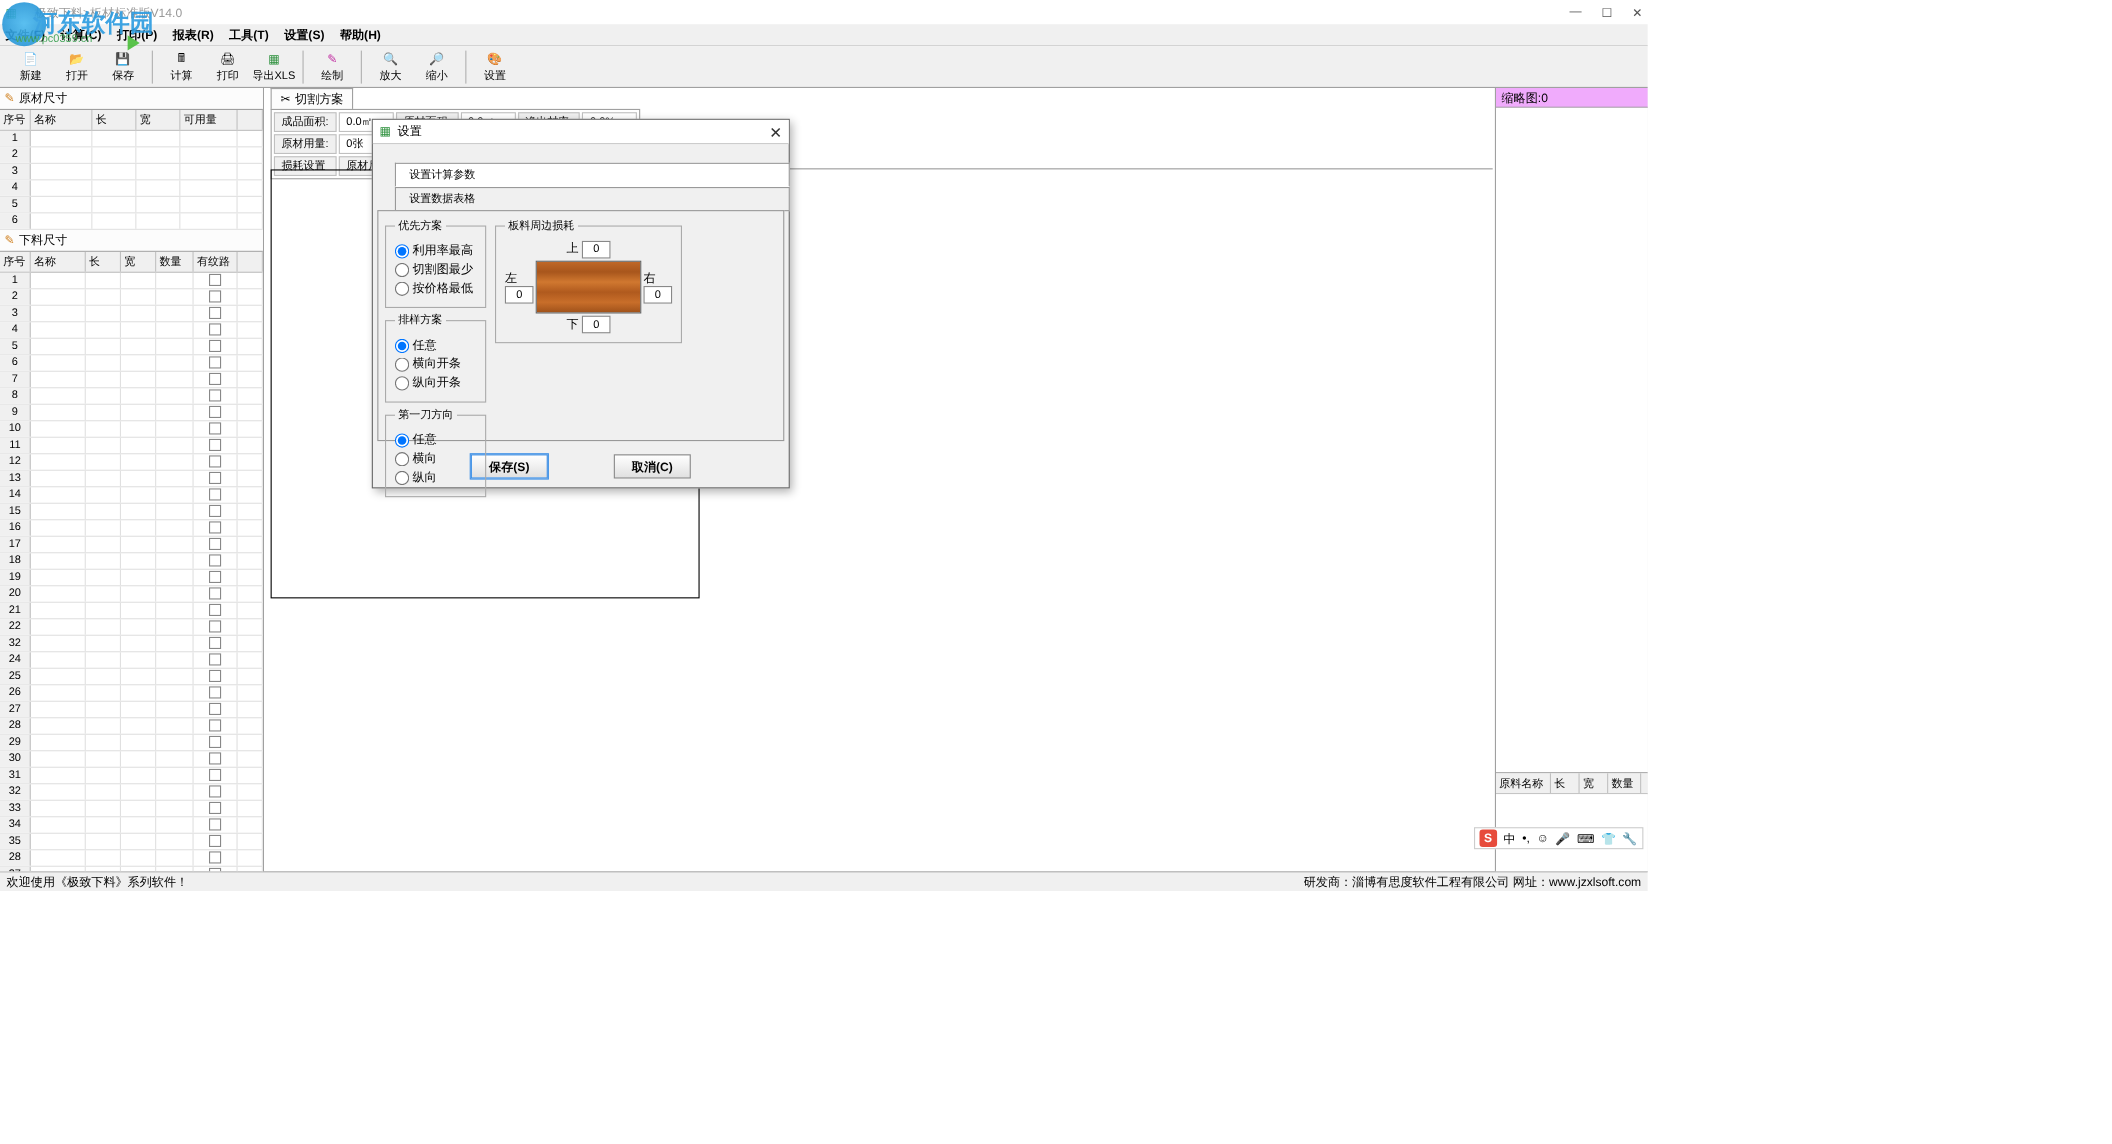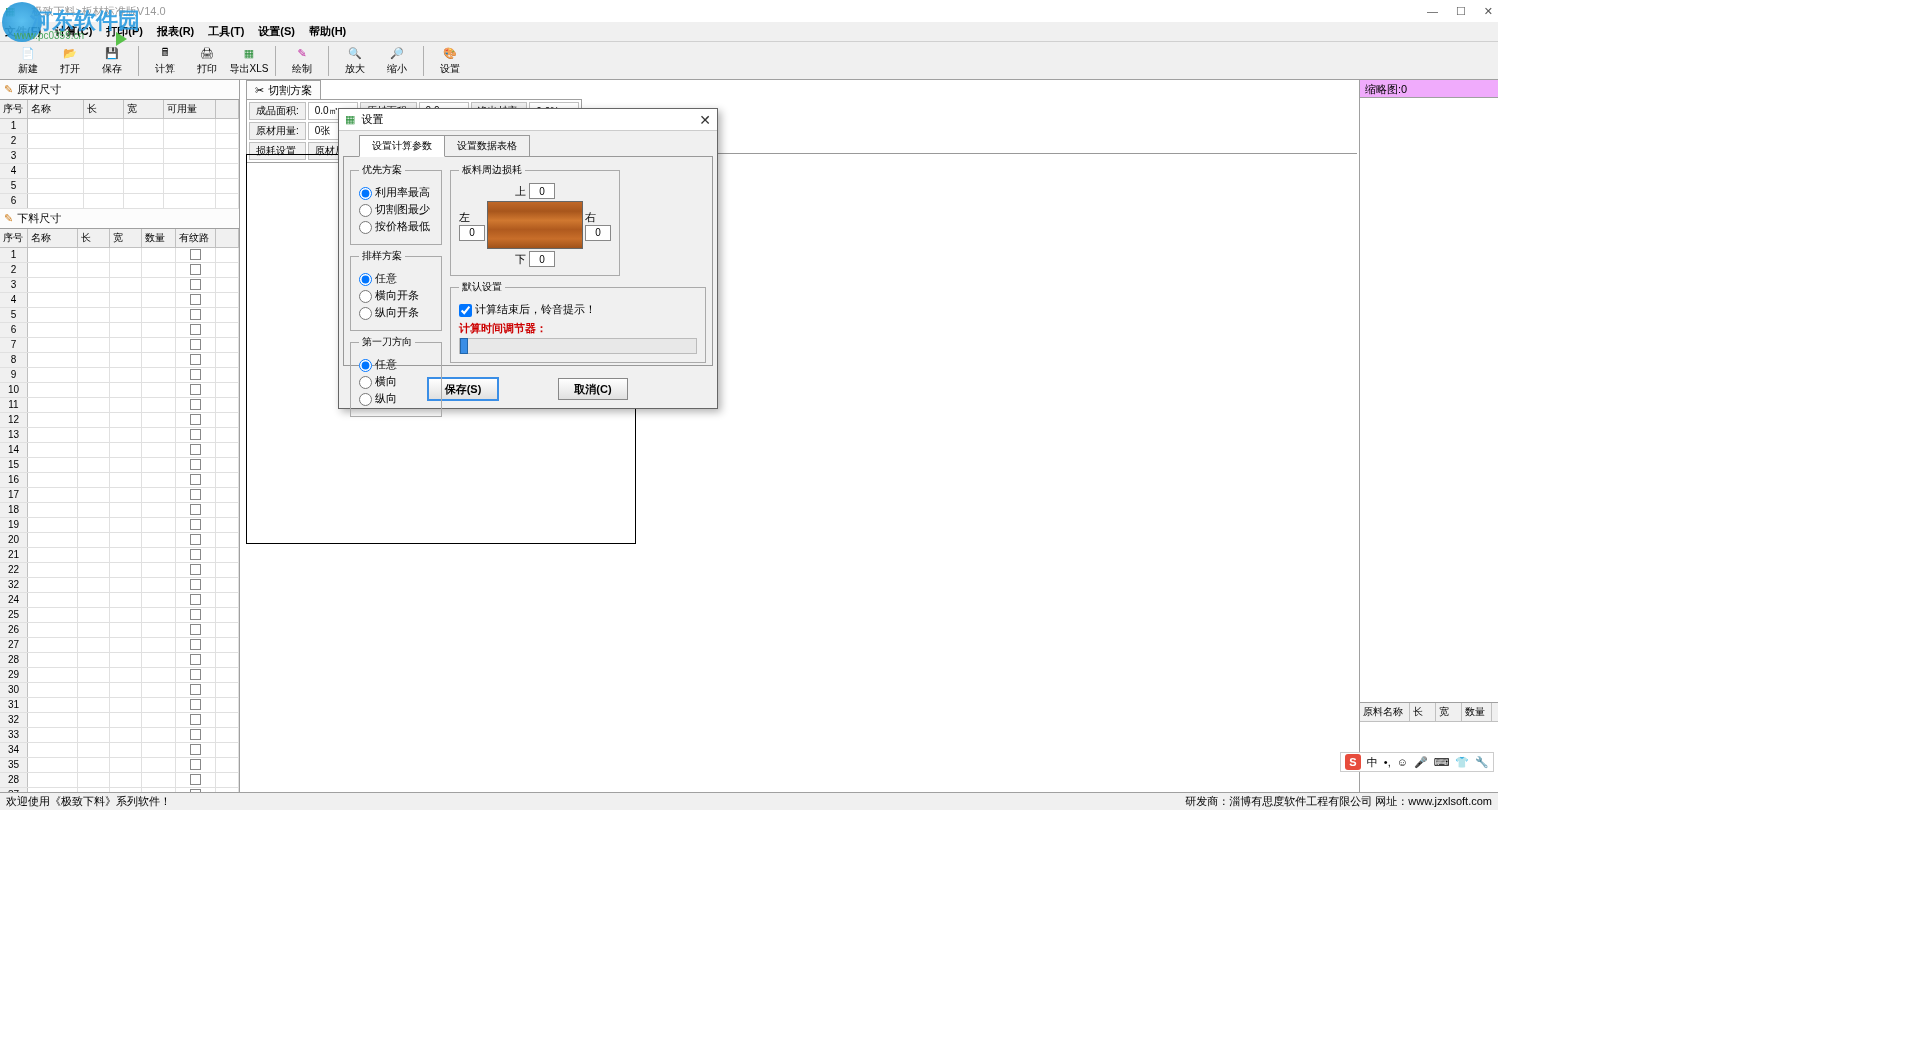--- a/index.html
+++ b/index.html
@@ -34,21 +34,21 @@
 .thumb-area { flex: 1; background: #fff; }
 .mini-grid { border-top: 1px solid #a0a0a0; }
 .statusbar { height: 18px; background: #f0f0f0; border-top: 1px solid #a0a0a0; display: flex; align-items: center; padding: 0 6px; font-size: 10px; }
 .statusbar .right { margin-left: auto; }
 
 
 .dialog { position: absolute; top: 108px; left: 338px; width: 380px; background: #f0f0f0; border: 1px solid #666; box-shadow: 3px 3px 8px rgba(0,0,0,0.3); }
 .dlg-title { height: 22px; background: #fff; display: flex; align-items: center; padding: 0 6px; border-bottom: 1px solid #ccc; }
 .dlg-title .t { flex: 1; margin-left: 6px; }
 .dlg-title .close { cursor: pointer; font-size: 14px; color: #333; }
-.dlg-tabs { display: flex; margin: 4px 0 0 20px; }
+.dlg-tabs { display: flex; margin: 17px 0 0 20px; flex-direction: column; }
 .dlg-tabs div { padding: 3px 12px; border: 1px solid #999; background: #f0f0f0; font-size: 10px; margin-right: -1px; }
 .dlg-tabs .active { background: #fff; border-bottom: 1px solid #fff; position: relative; z-index: 1;}
 .dlg-body { border: 1px solid #999; margin: -1px 4px 4px 4px; padding: 6px; background: #f0f0f0; display: flex; gap: 8px; position: relative; height: 210px;}
 .fieldset { border: 1px solid #aaa; padding: 6px 8px 8px 8px; margin-bottom: 4px; }
 .fieldset legend { font-size: 10px; padding: 0 3px; }
 .fieldset label { display: block; font-size: 10px; margin: 2px 0; }
 .fieldset input[type=radio], .fieldset input[type=checkbox] { vertical-align: middle; margin-right: 3px; }
 .col1 { width: 92px; }
 .col2 { flex: 1; }
 .num-input { width: 26px; height: 16px; border: 1px solid #888; text-align: center; font-size: 10px; background: #fff; }
@@ -666,27 +666,19 @@
           <legend>板料周边损耗</legend>
           <div style="text-align:center"><span>上</span> <input class="num-input" value="0" style=""></div>
           <div style="display:flex; align-items:center; gap:2px; margin:2px 0">
             <div><span>左</span><br><input class="num-input" value="0" style=""></div>
             <div class="wood-box"></div>
             <div><span>右</span><br><input class="num-input" value="0" style=""></div>
           </div>
           <div style="text-align:center"><span>下</span> <input class="num-input" value="0" style=""></div>
         </fieldset>
       </div>
-      <fieldset class="fieldset">
-        <legend>默认设置</legend>
-        <label><input type="checkbox" checked="" style=""><span>计算结束后，铃音提示！</span></label>
-        <div class="red" style="margin-top:4px">计算时间调节器：</div>
-        <div class="slider">
-            <div class="thumb"></div>
-          </div>
-      </fieldset>
     </div>
   </div>
   <div class="dlg-btns">
     <button class="dlg-btn primary">保存(S)</button>
     <button class="dlg-btn">取消(C)</button>
   </div>
 </div>
 
 </body></html>

